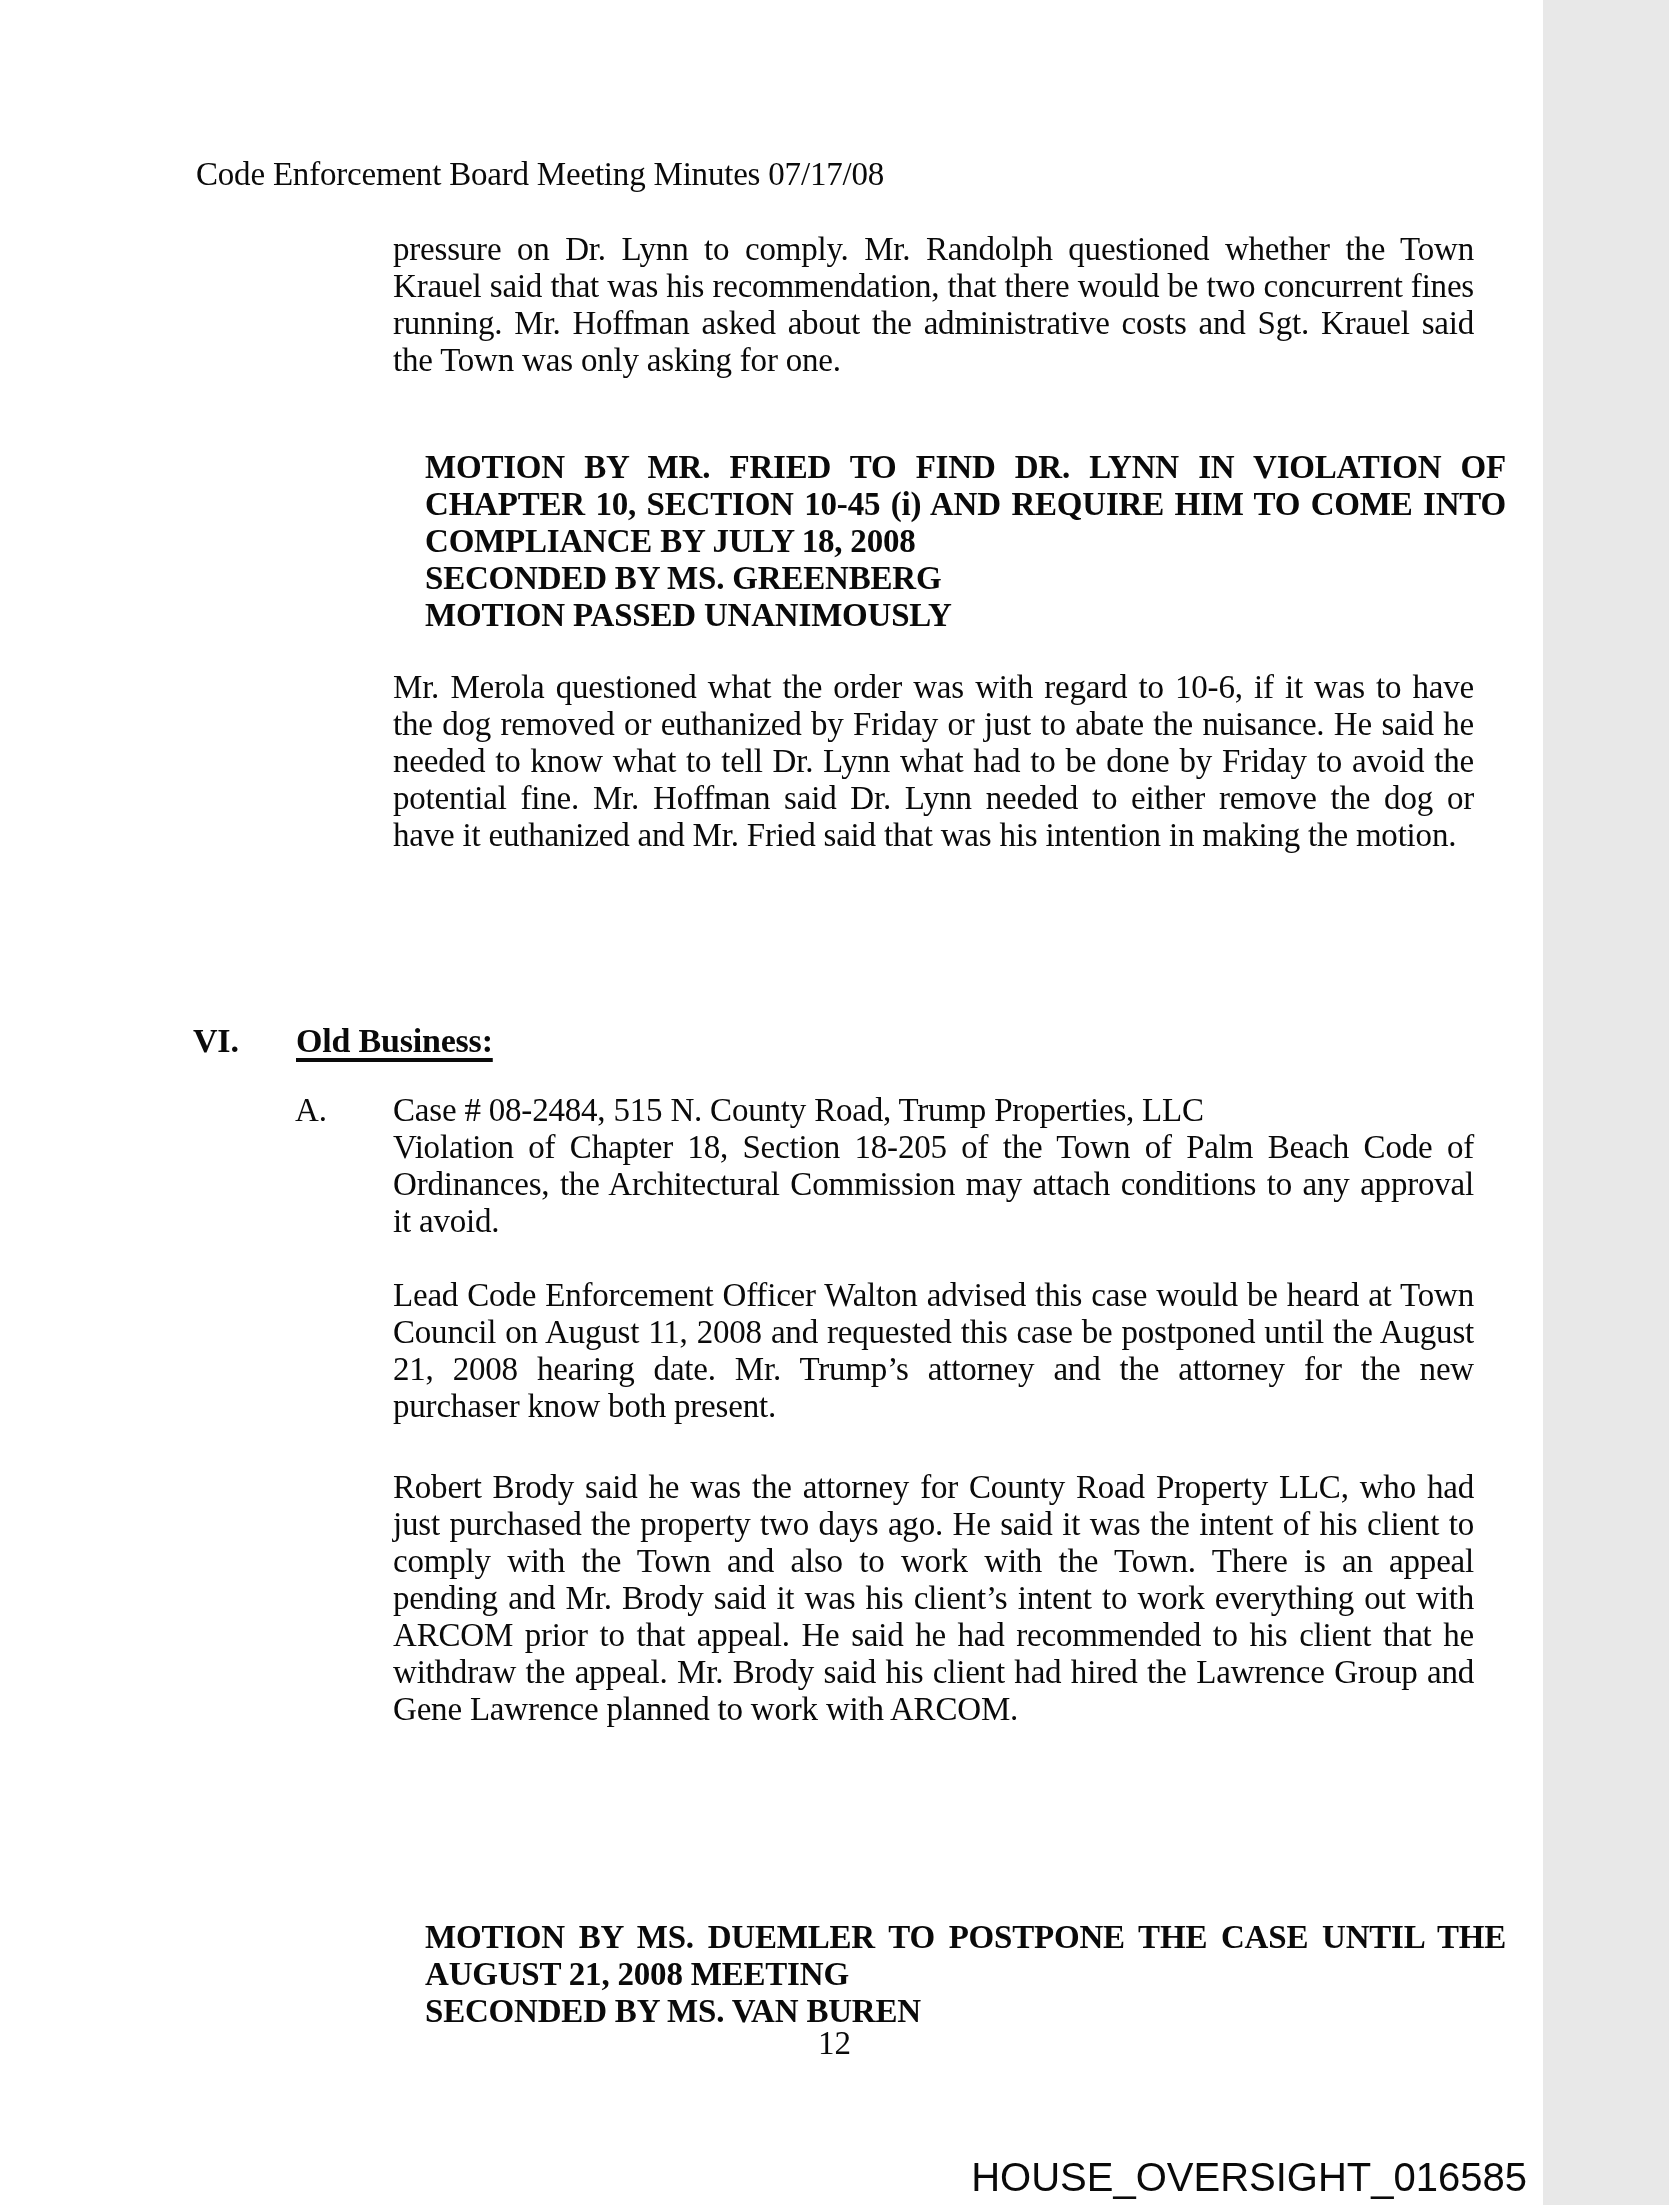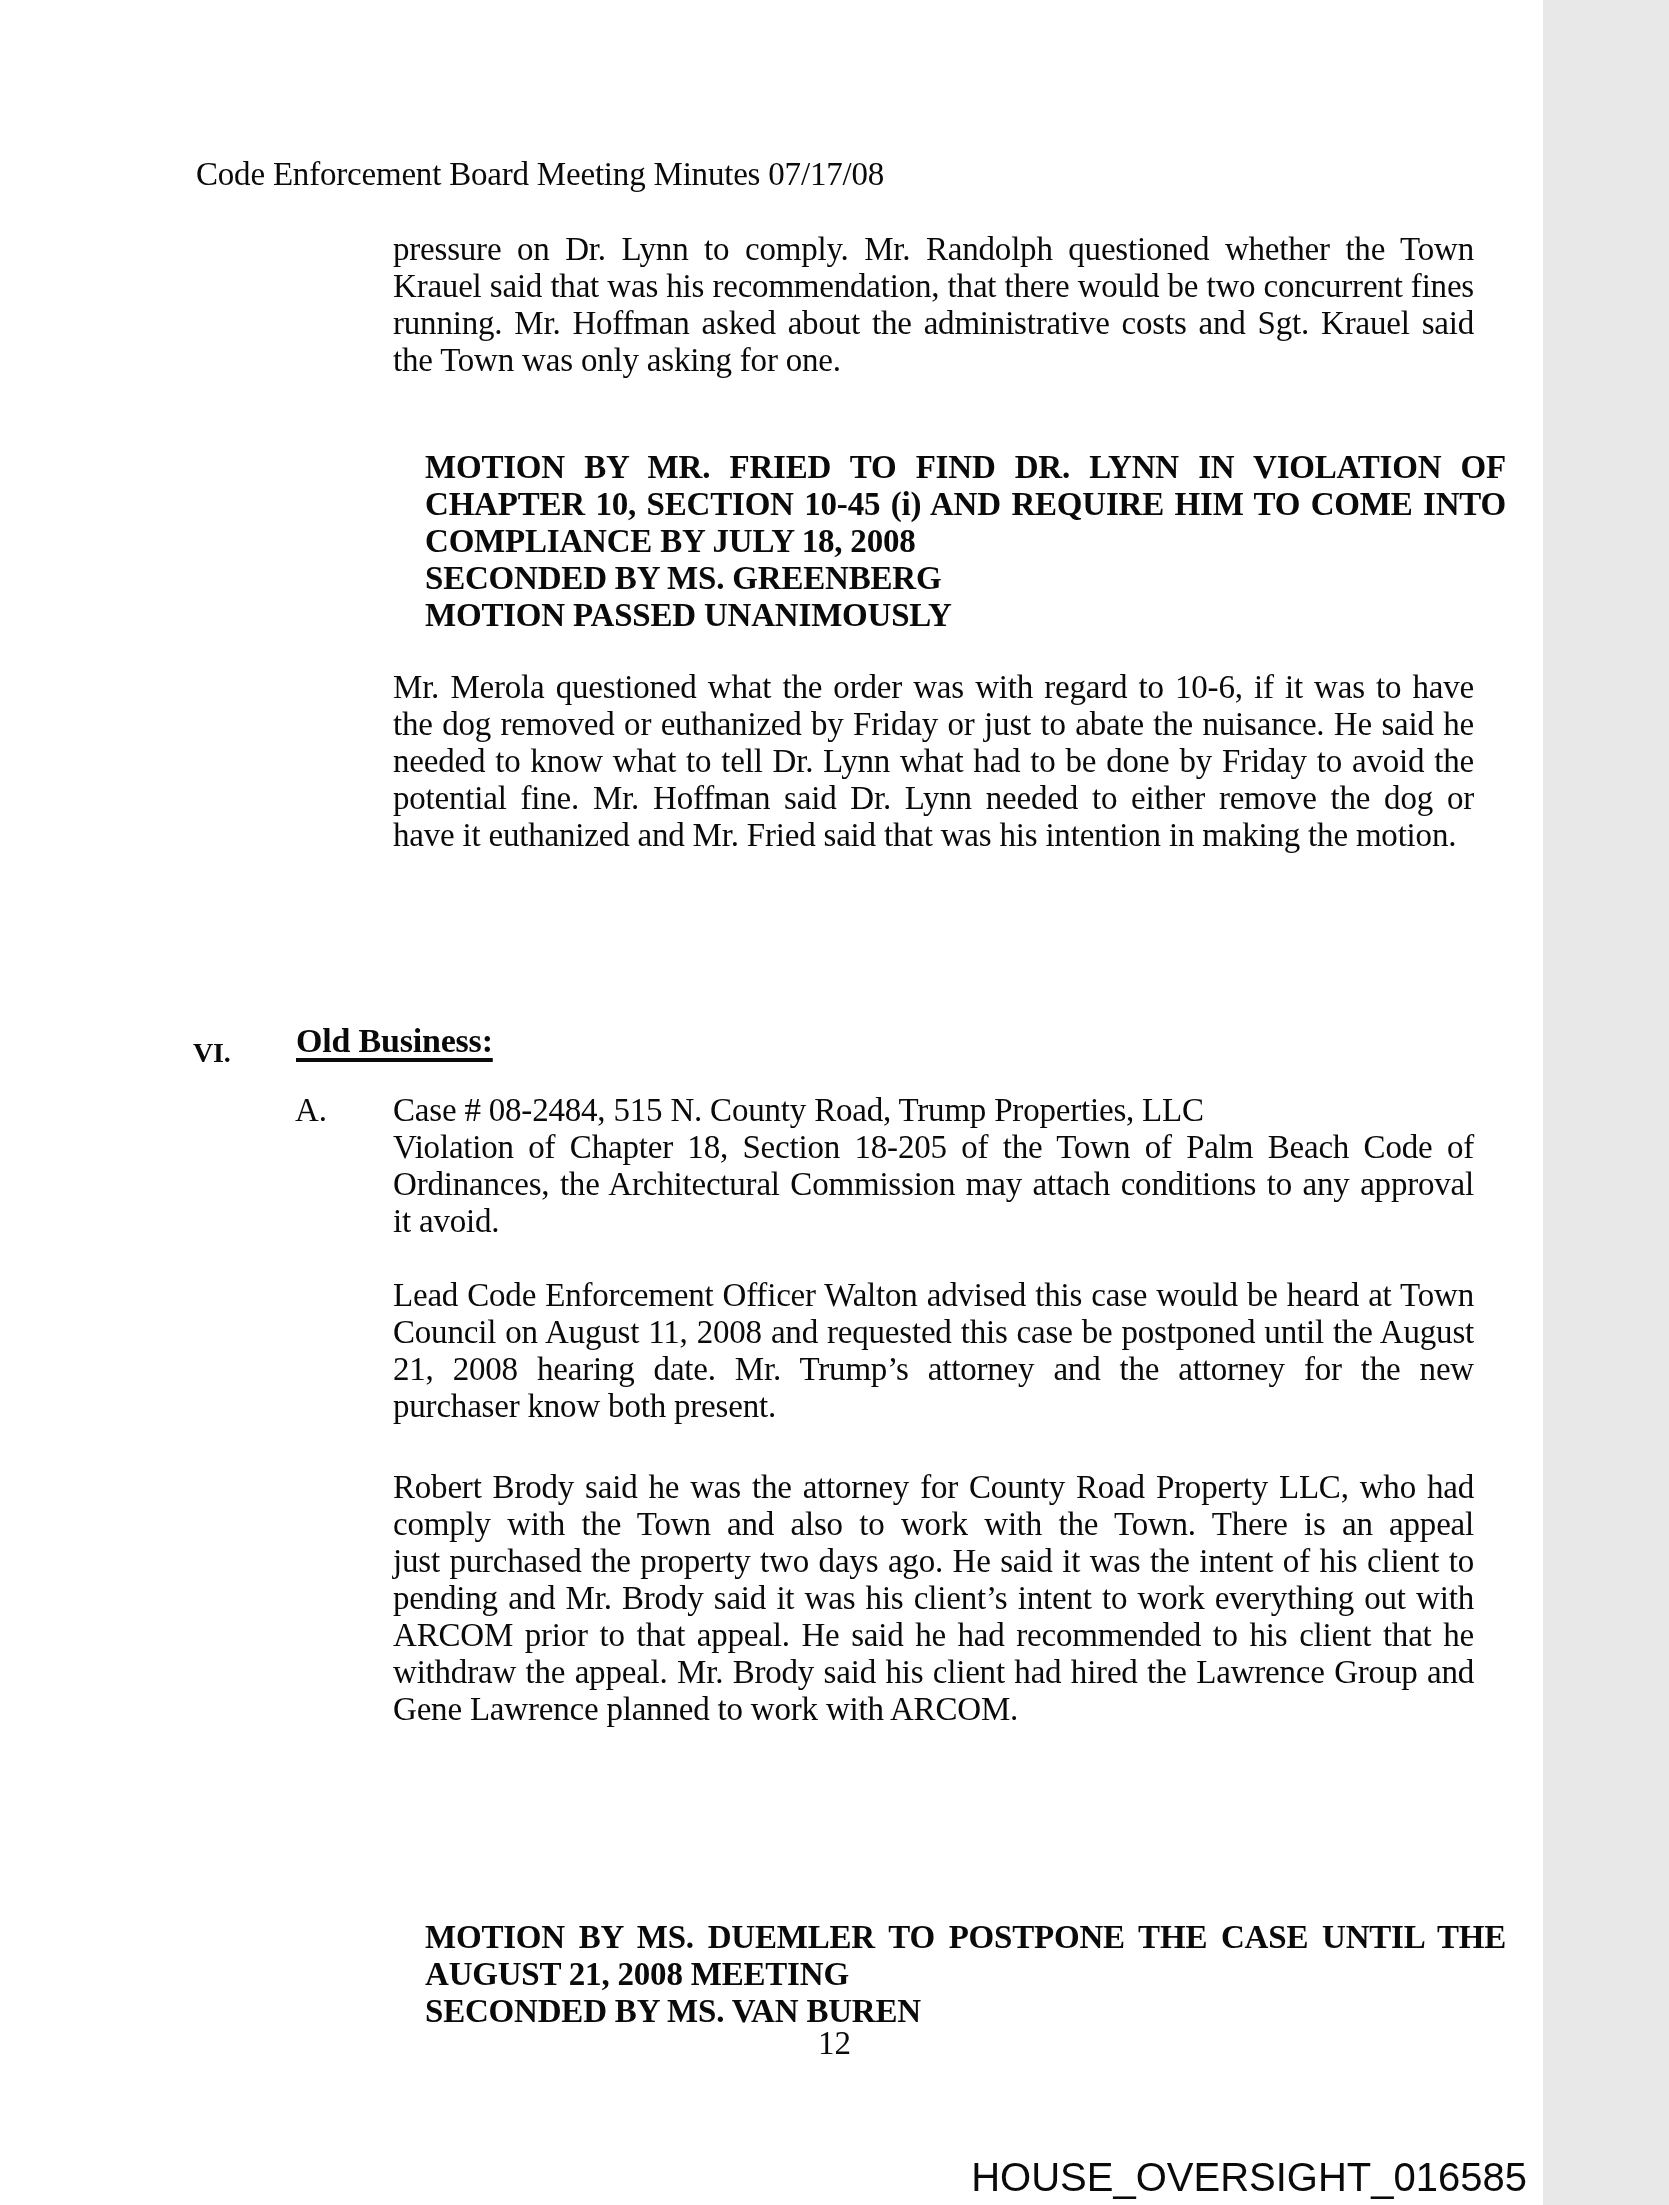--- a/index.html
+++ b/index.html
@@ -20,22 +20,22 @@
   }
   .body-col { left:393px; width:1081px; }
   .bodytext {
     font-size:33px; line-height:37px; letter-spacing:-0.2px;
   }
   .jlines .line { text-align:justify; text-align-last:justify; }
   .jlines .line:last-child { text-align-last:left; }
   .bold { font-weight:bold;margin-left:32px; }
   .section-row { left:193px; top:1022px; width:1244px; }
   .section-numeral {
-    position:absolute; left:0; top:12px;
-    font-size:28px; font-weight:bold; line-height:37px; letter-spacing:-0.2px;
+    position:absolute; left:0; top:0;
+    font-size:34px; font-weight:bold; line-height:37px; letter-spacing:-0.2px;
   }
   .section-title {
     position:absolute; left:103px; top:0;
     font-size:34px; font-weight:bold; line-height:37px; letter-spacing:-0.2px;
     text-decoration:underline; text-decoration-thickness:3.9px; text-underline-offset:5.9px;
   }
   .item-letter {
     left:295px; top:1092px;
     font-size:33px; line-height:37px; letter-spacing:-0.2px;
   }
@@ -104,22 +104,22 @@
 
   <div class="abs body-col bodytext jlines" style="top:1277px;">
       <div class="line">Lead Code Enforcement Officer Walton advised this case would be heard at Town</div>
       <div class="line">Council on August 11, 2008 and requested this case be postponed until the August</div>
       <div class="line">21, 2008 hearing date.  Mr. Trump’s attorney and the attorney for the new</div>
       <div class="line">purchaser know both present.</div>
     </div>
 
   <div class="abs body-col bodytext jlines" style="top:1469px;">
       <div class="line">Robert Brody said he was the attorney for County Road Property LLC, who had</div>
+      <div class="line">just purchased the property two days ago.  He said it was the intent of his client to</div>
       <div class="line">comply with the Town and also to work with the Town.  There is an appeal</div>
-      <div class="line">just purchased the property two days ago.  He said it was the intent of his client to</div>
       <div class="line">pending and Mr. Brody said it was his client’s intent to work everything out with</div>
       <div class="line">ARCOM prior to that appeal. He said he had recommended to his client that he</div>
       <div class="line">withdraw the appeal. Mr. Brody said his client had hired the Lawrence Group and</div>
       <div class="line">Gene Lawrence planned to work with ARCOM.</div>
     </div>
 
   <div class="abs body-col bodytext bold" style="top:1919px;">
     <div class="jlines">
         <div class="line">MOTION BY MS. DUEMLER TO POSTPONE THE CASE UNTIL THE</div>
         <div class="line">AUGUST 21, 2008 MEETING</div>

